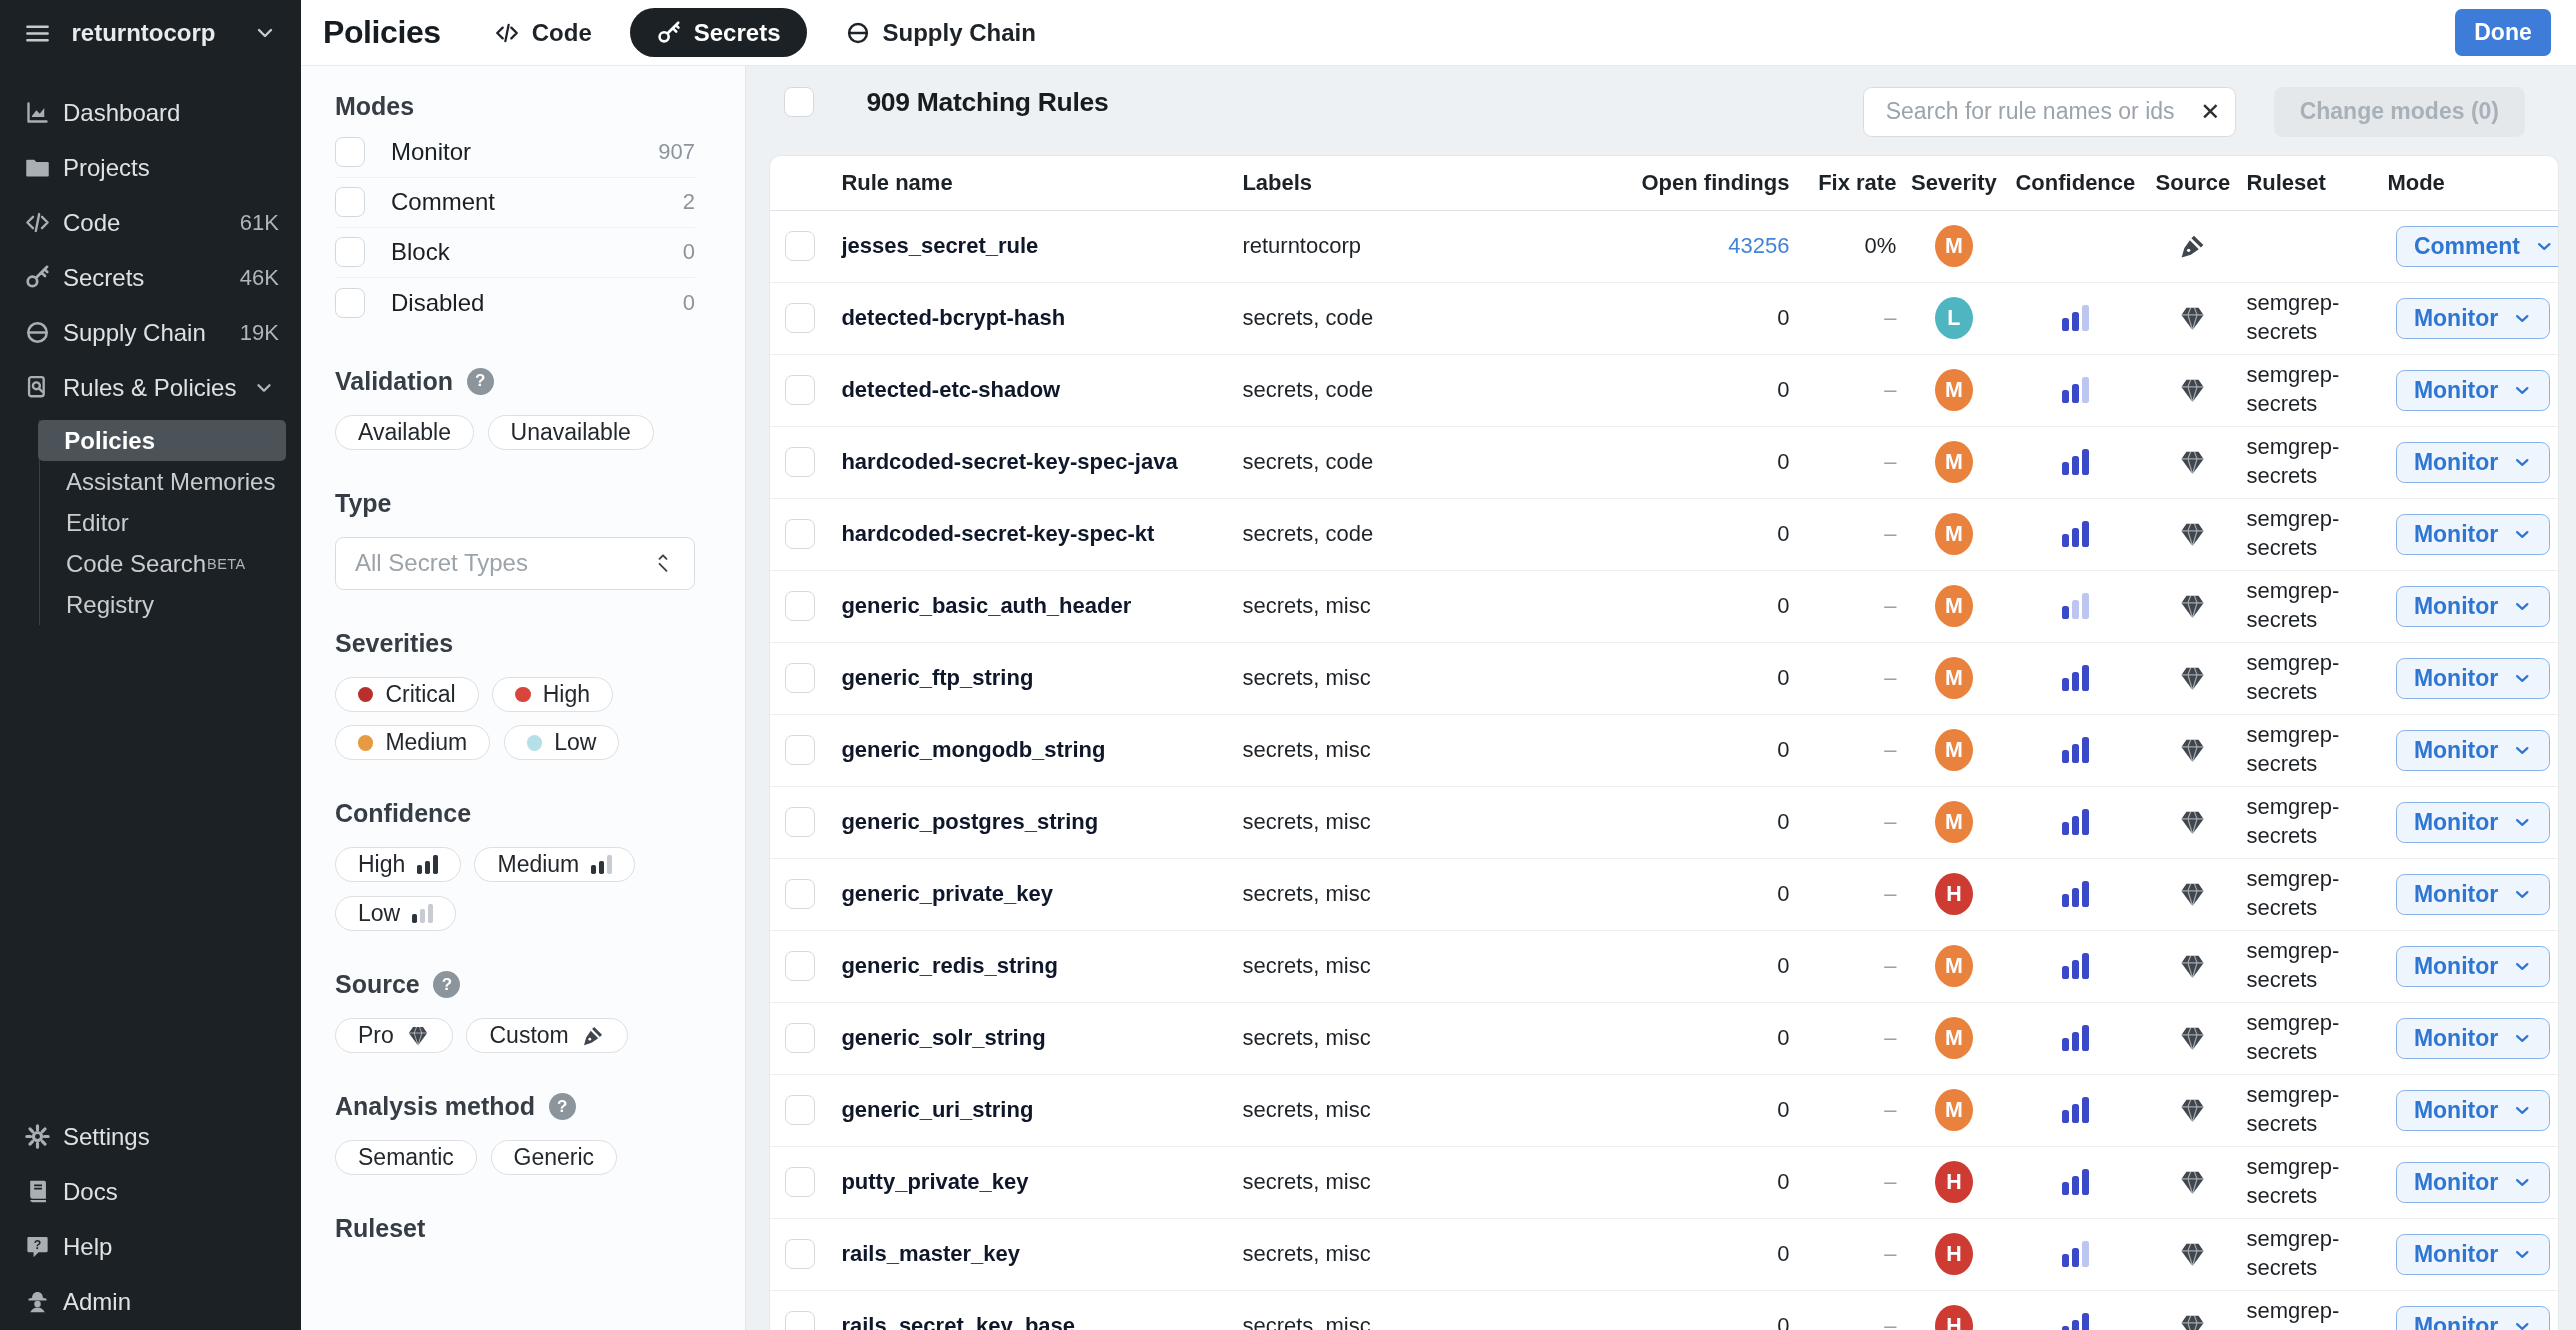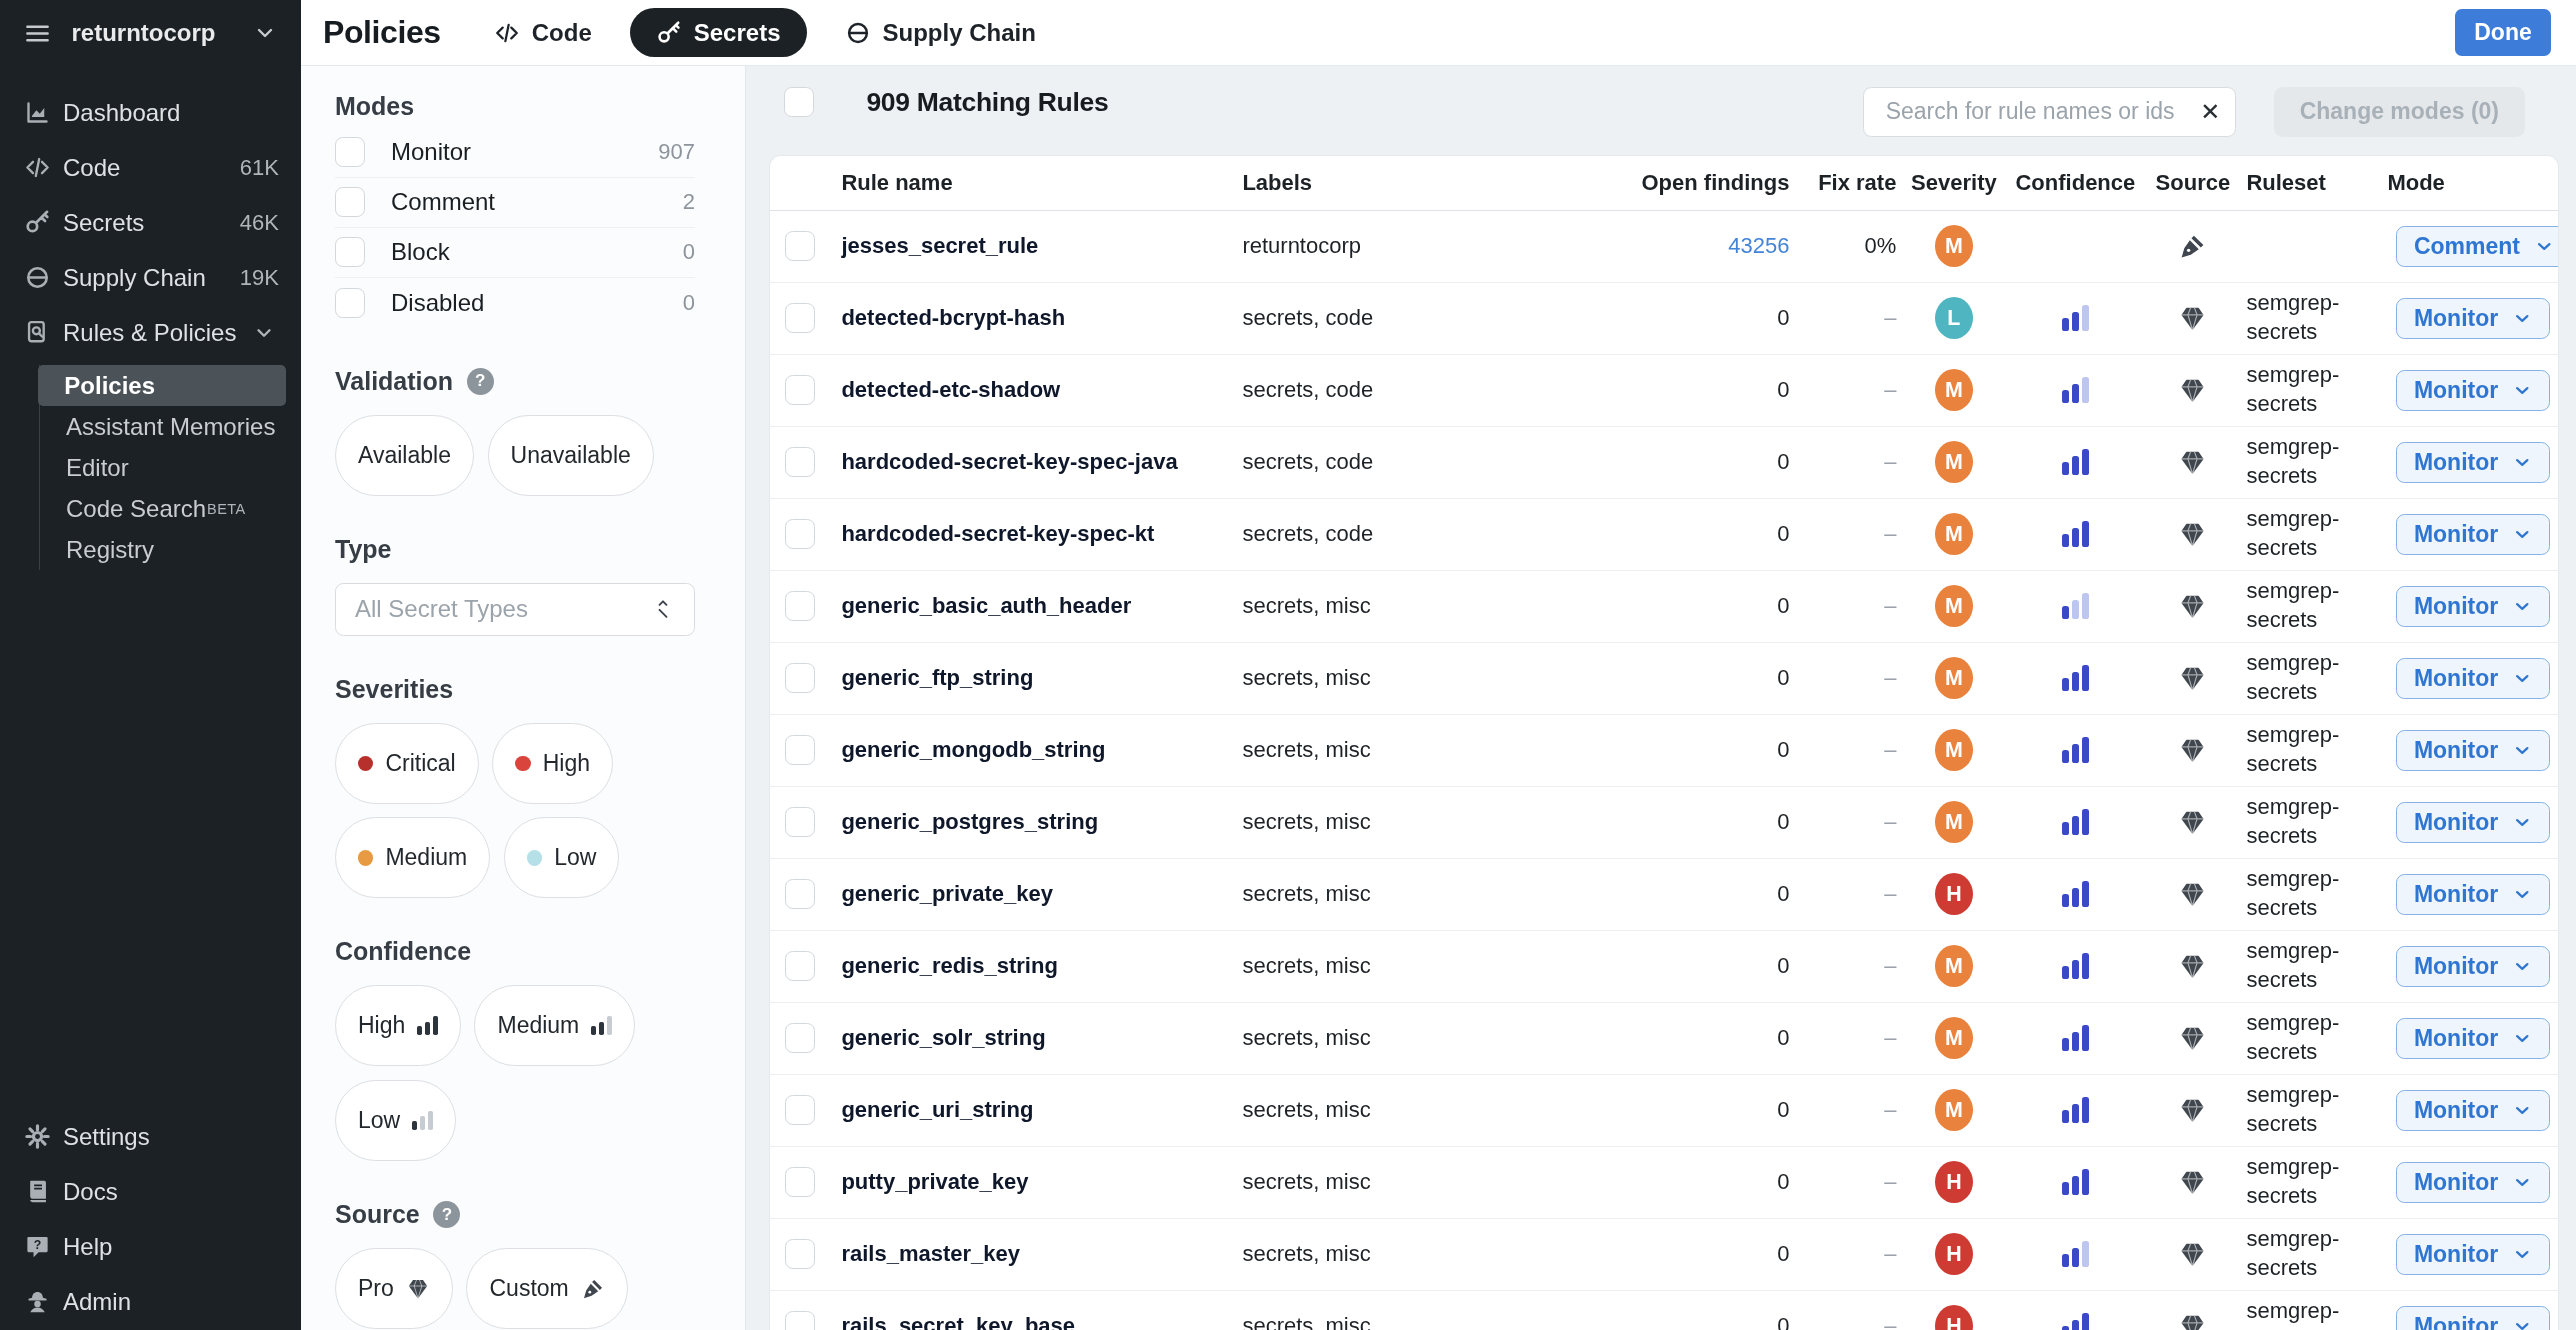--- a/index.html
+++ b/index.html
@@ -45,21 +45,21 @@
   .f-title { font-size:25px; font-weight:700; color:#363D44; display:flex; align-items:center; gap:13.7px; }
   .f-sec { margin-bottom:39px; }
   .help-dot { width:27px; height:27px; border-radius:50%; background:#8D959C; color:#fff; font-size:17px; font-weight:700; display:inline-flex; align-items:center; justify-content:center; }
   .modes-list { margin-top:6.8px; }
   .mode-row { height:50px; display:flex; align-items:center; border-bottom:0.9px solid #EEF0F2; cursor:pointer; }
   .mode-row:last-child { border-bottom:none; }
   .cbx { width:30px; height:30px; border:1.7px solid #D3D8DD; border-radius:7.7px; background:#fff; flex-shrink:0; }
   .mode-row .lbl { margin-left:26px; font-size:24px; color:#1A1F24; }
   .mode-row .cnt { margin-left:auto; font-size:22px; color:#8D949B; }
   .pills { display:flex; flex-wrap:wrap; gap:13.7px; margin-top:19px; }
-  .pill { display:inline-flex; align-items:center; gap:12px; padding:26px 22px; border:1.7px solid #DCDFE3; border-radius:853px; background:#fff; font-size:23px; color:#23282D; cursor:pointer; white-space:nowrap; }
+  .pill { display:inline-flex; align-items:center; gap:12px; padding:3px 22px; border:1.7px solid #DCDFE3; border-radius:853px; background:#fff; font-size:23px; color:#23282D; cursor:pointer; white-space:nowrap; }
   .dot { width:15.4px; height:15.4px; border-radius:50%; }
   .sel { margin-top:19px; height:53px; border:1.7px solid #D8DCE0; border-radius:8.5px; background:#fff; display:flex; align-items:center; padding:0 19px; cursor:pointer; }
   .sel .ph { font-size:24px; color:#9BA3AB; }
   .sel .icon { margin-left:auto; color:#3C434A; }
   .minibars { display:inline-flex; align-items:flex-end; gap:2.6px; }
   .minibars i { display:block; width:5.1px; border-radius:1.7px; }
 
   
   .content { flex:1; min-width:0; display:flex; flex-direction:column; padding:20.5px 17px 0 23px; }
   .toolbar { display:flex; height:50px; margin-bottom:18px; padding-right:34px;gap:26px; }
@@ -112,20 +112,28 @@
           <span class="icon">
             <svg width="27" height="27" viewBox="0 0 24 24" fill="none" stroke="currentColor" stroke-width="2.1" stroke-linecap="round" stroke-linejoin="round">
               <path d="M4 4v16h16"></path>
               <path d="M7 15l4-5 3 3 4-5v8H7z" fill="currentColor" stroke="none"></path>
             </svg>
           </span>
           <span class="lbl">Dashboard</span>
         </div>
         <div class="nav-item">
           <span class="icon">
+            <svg width="27" height="27" viewBox="0 0 24 24" fill="currentColor">
+              <path d="M3 5h6l2 2h10a1 1 0 0 1 1 1v11a1 1 0 0 1-1 1H3a1 1 0 0 1-1-1V6a1 1 0 0 1 1-1z"></path>
+            </svg>
+          </span>
+          <span class="lbl">Projects</span>
+        </div>
+        <div class="nav-item">
+          <span class="icon">
             <svg width="27" height="27" viewBox="0 0 24 24" fill="none" stroke="currentColor" stroke-width="2.1" stroke-linecap="round" stroke-linejoin="round">
               <path d="M8 7l-5 5 5 5M16 7l5 5-5 5M13.5 4.5l-3 15"></path>
             </svg>
           </span>
           <span class="lbl">Code</span>
           <span class="cnt">61K</span>
         </div>
         <div class="nav-item">
           <span class="icon">
             <svg width="27" height="27" viewBox="0 0 24 24" fill="none" stroke="currentColor" stroke-width="2.4" stroke-linecap="round" stroke-linejoin="round">

